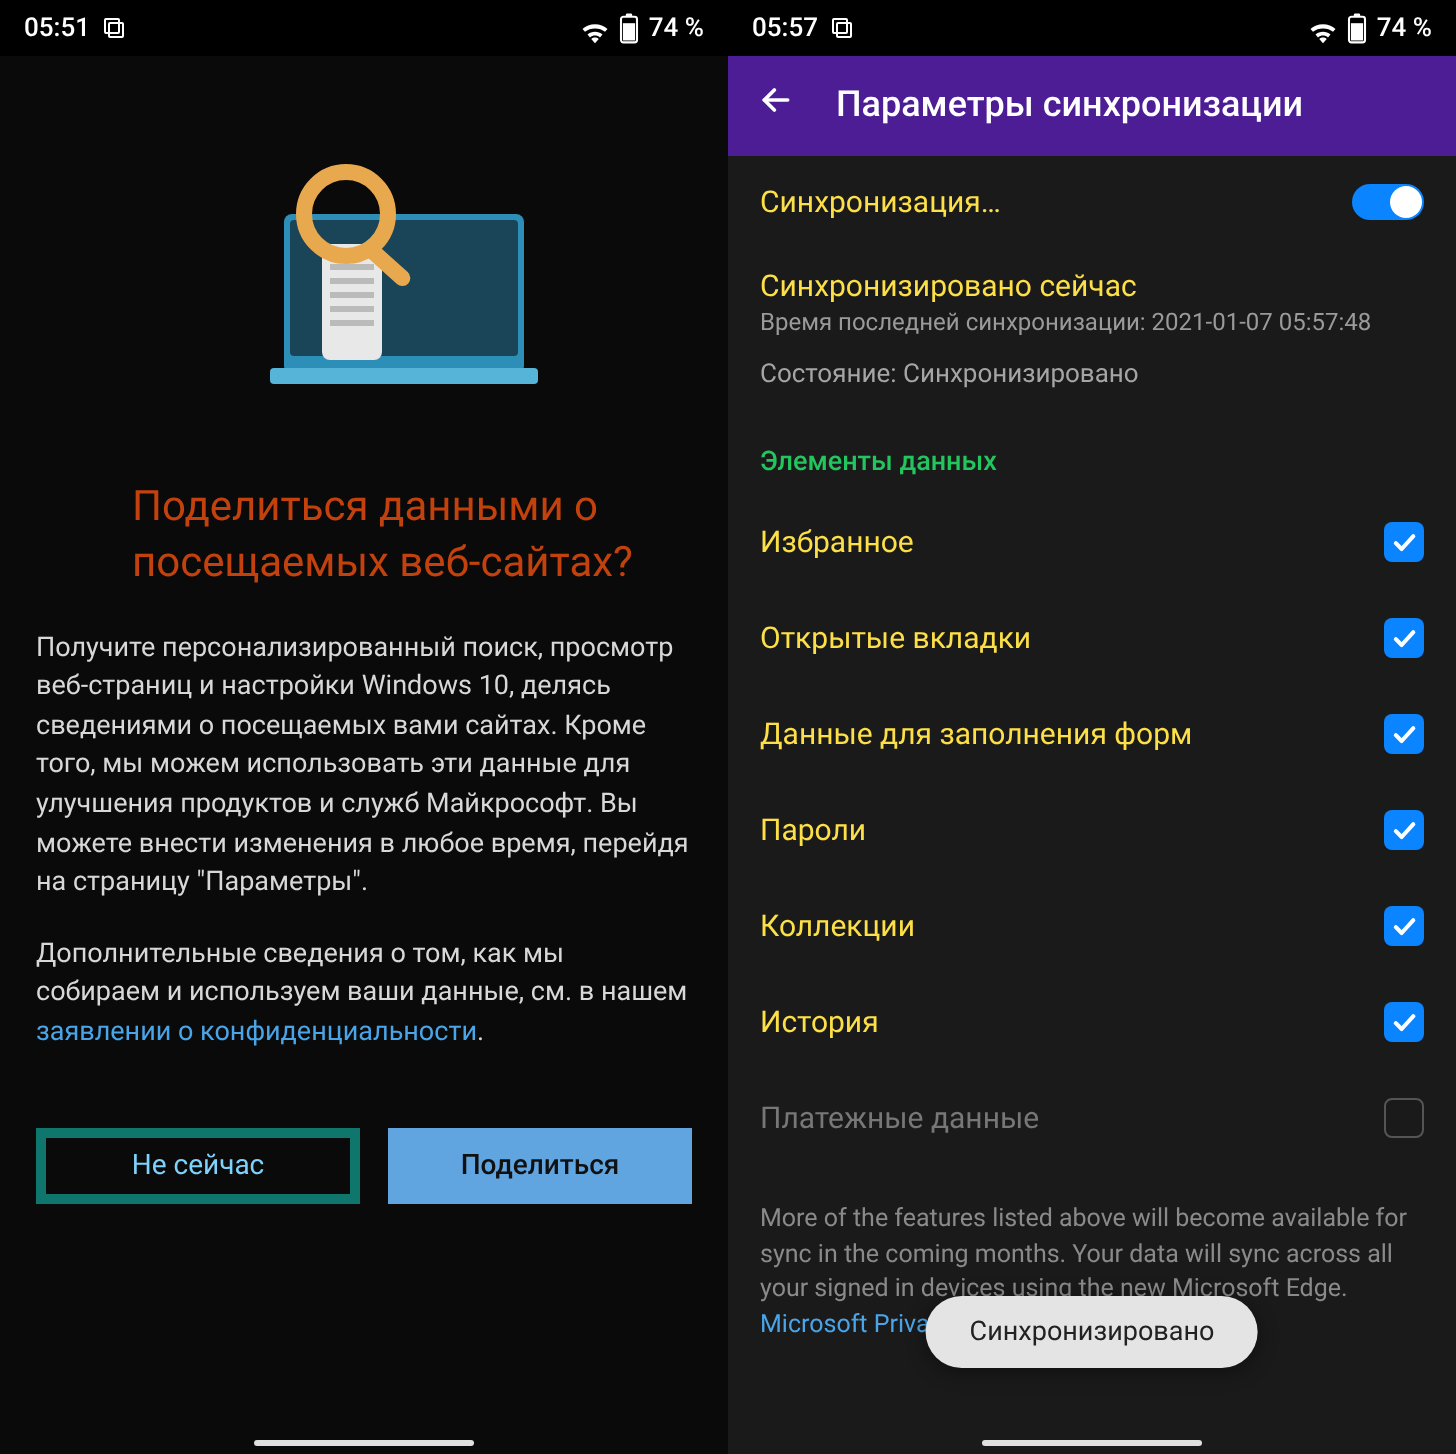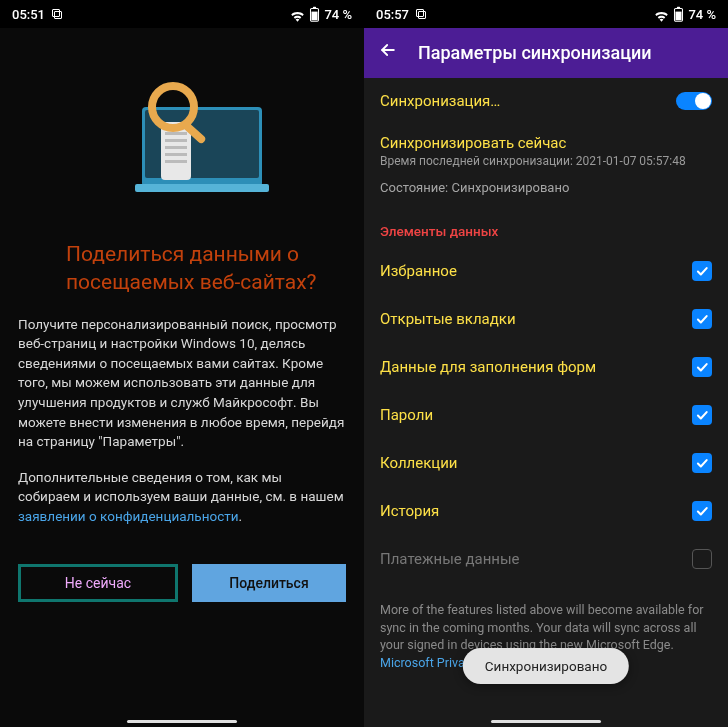--- a/index.html
+++ b/index.html
@@ -66,22 +66,22 @@
   .btn {
     flex: 1;
     height: 38px;
     display: flex;
     align-items: center;
     justify-content: center;
     font-size: 14px;
     cursor: pointer;
   }
   .btn-outline {
-    border: 3px solid #0f766e;
-    color: #f0abfc;
+    border: 5px solid #0f766e;
+    color: #7dd3fc;
     background: transparent;
   }
   .btn-primary {
     background: #60a5e0;
     color: #111;
     border: none;
     font-weight: 500;
   }
 
   
@@ -105,21 +105,21 @@
     justify-content: space-between;
     align-items: center;
     padding: 14px 0;
   }
   .setting-row.tight { padding: 10px 0 4px; }
   .setting-label { font-size: 15px; color: #fde047; }
   .setting-sub { font-size: 12px; color: #9a9a9a; margin-top: 2px; }
   .status-line { font-size: 13px; color: #a5a5a5; padding: 12px 0 18px; }
   .section-header {
     font-size: 13.5px;
-    color: #ef4444;
+    color: #22c55e;
     font-weight: 500;
     padding: 10px 0 8px;
   }
   .toggle {
     width: 36px; height: 18px;
     background: #0a84ff;
     border-radius: 9px;
     position: relative;
     cursor: pointer;
   }
@@ -276,21 +276,21 @@
     <span class="header-title">Параметры синхронизации</span>
   </div>
 
   <div class="settings-body">
     <div class="setting-row">
       <span class="setting-label">Синхронизация…</span>
       <span class="toggle"></span>
     </div>
 
     <div class="setting-row tight" style="display:block; padding-bottom:0;">
-      <div class="setting-label">Синхронизировать сейчас</div>
+      <div class="setting-label">Синхронизировано сейчас</div>
       <div class="setting-sub">Время последней синхронизации: 2021-01-07 05:57:48</div>
     </div>
 
     <div class="status-line">Состояние: Синхронизировано</div>
 
     <div class="section-header">Элементы данных</div>
 
     <div id="sync-items">
         <div class="setting-row">
           <span class="setting-label">Избранное</span>

